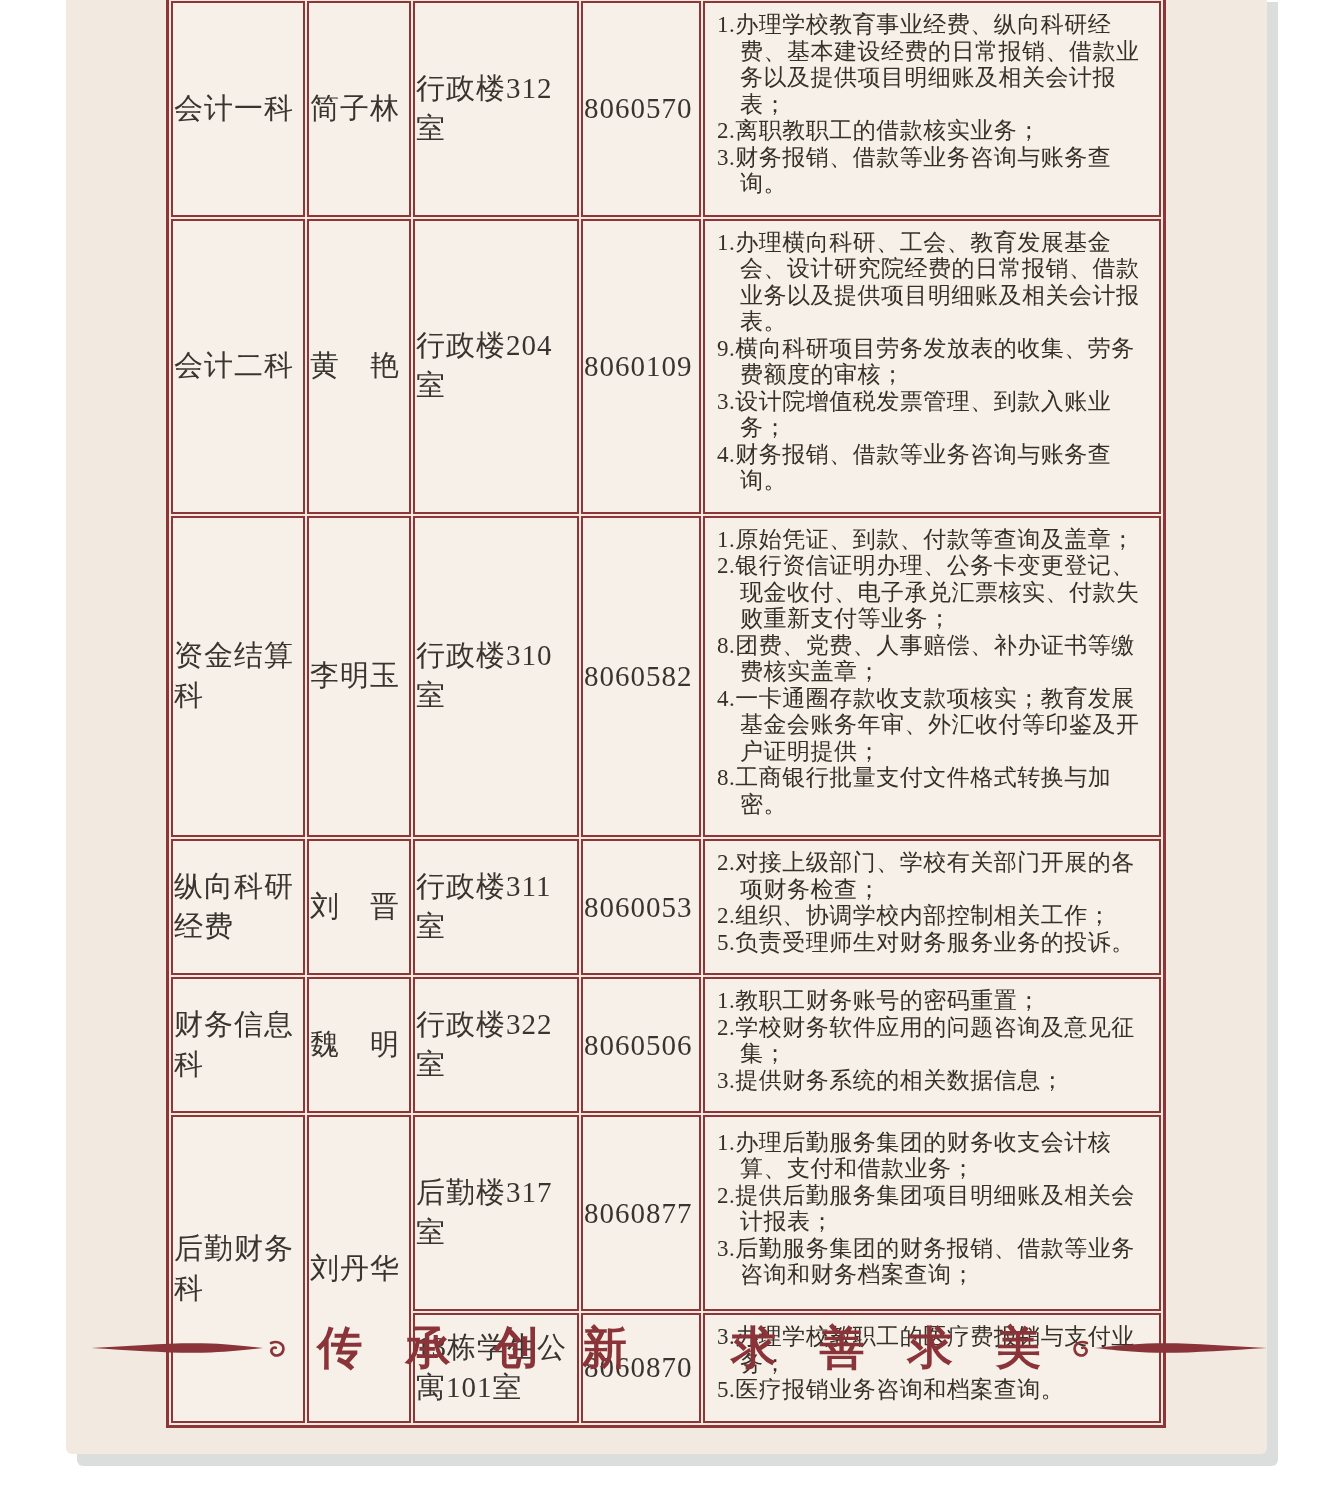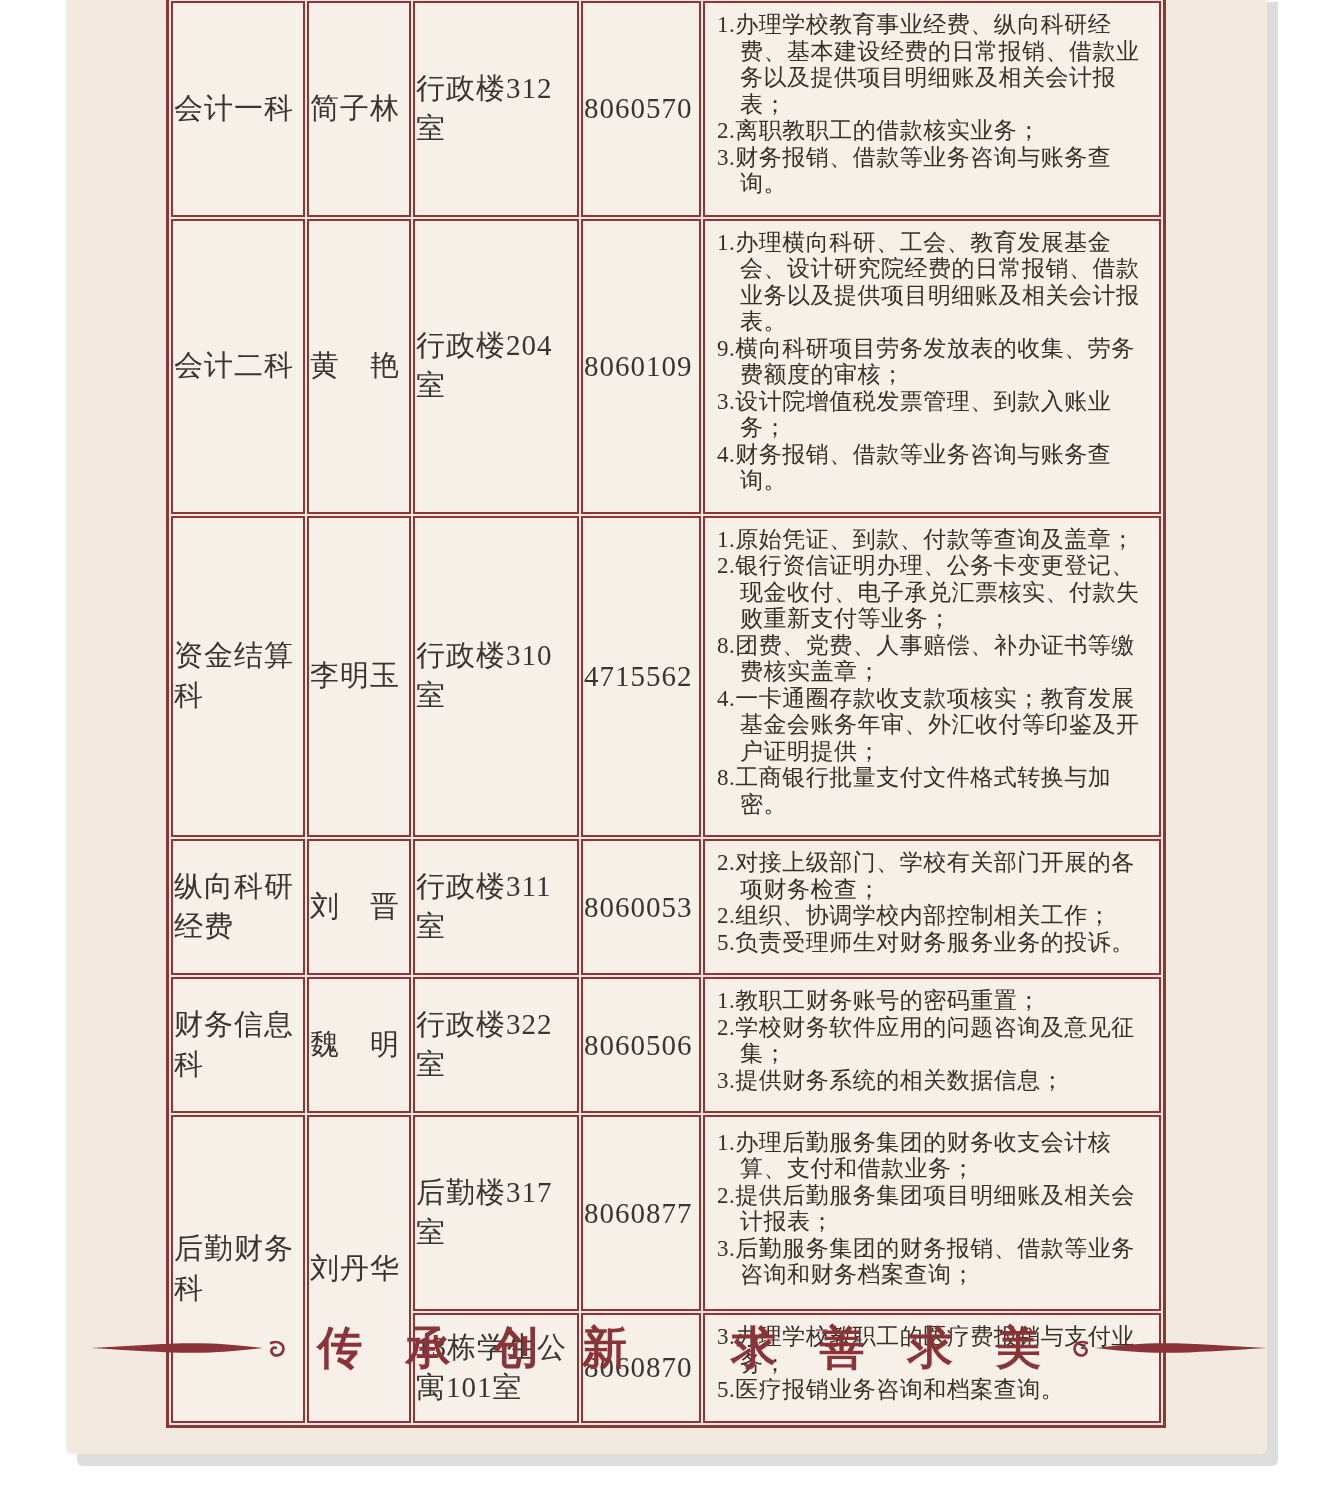--- a/index.html
+++ b/index.html
@@ -91,21 +91,21 @@
               <div class="duty">9.横向科研项目劳务发放表的收集、劳务费额度的审核；</div>
               <div class="duty">3.设计院增值税发票管理、到款入账业务；</div>
               <div class="duty">4.财务报销、借款等业务咨询与账务查询。</div>
             </td>
       </tr>
 
       <tr>
         <td class="c-center" style="height:312px">资金结算科</td>
         <td class="c-center">李明玉</td>
         <td class="c-center">行政楼310室</td>
-        <td class="c-center">4715562</td>
+        <td class="c-center">8060582</td>
         <td class="c-duties">
               <div class="duty">1.原始凭证、到款、付款等查询及盖章；</div>
               <div class="duty">2.银行资信证明办理、公务卡变更登记、现金收付、电子承兑汇票核实、付款失败重新支付等业务；</div>
               <div class="duty">8.团费、党费、人事赔偿、补办证书等缴费核实盖章；</div>
               <div class="duty">4.一卡通圈存款收支款项核实；教育发展基金会账务年审、外汇收付等印鉴及开户证明提供；</div>
               <div class="duty">8.工商银行批量支付文件格式转换与加密。</div>
             </td>
       </tr>
 
       <tr>

